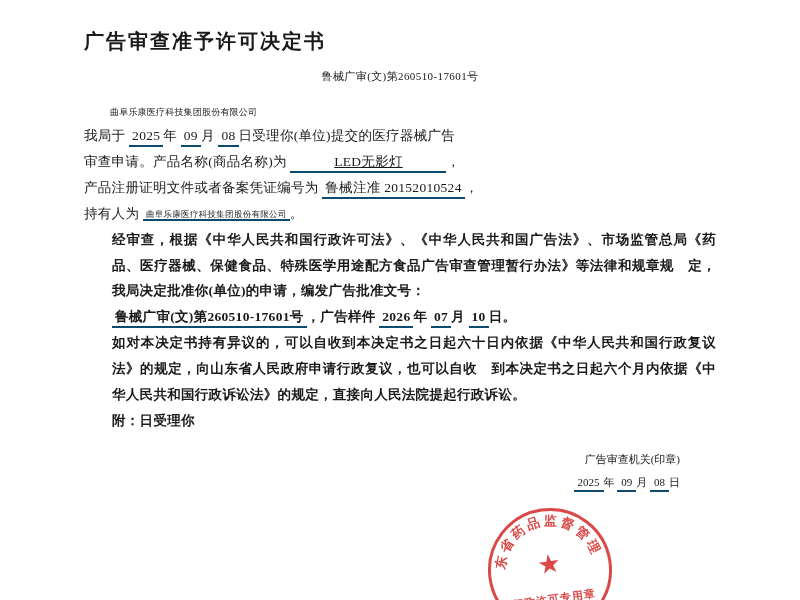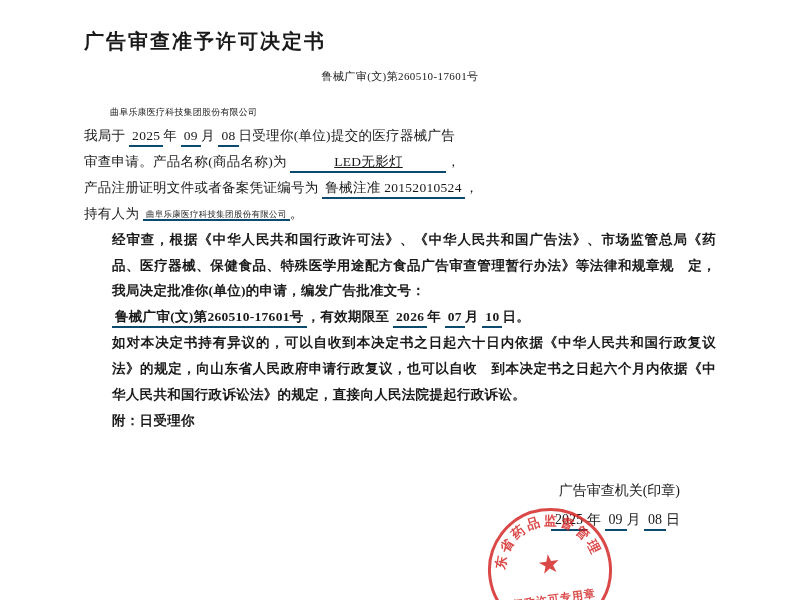--- a/index.html
+++ b/index.html
@@ -69,24 +69,24 @@
     vertical-align: 1px;
   }
   .ul-num {
     font-family: "Liberation Serif", "DejaVu Serif", serif;
   }
   .fill-long {
     min-width: 150px;
     text-decoration: underline;
   }
   .sig-block {
-    margin-top: 42px;
+    margin-top: 14px;
     text-align: right;
     padding-right: 36px;
-    font-size: 14px;
+    font-size: 11px;
     line-height: 2.1;
   }
   .sig-date .ul {
     padding: 0 4px;
   }
   .seal {
     position: absolute;
     left: 488px;
     top: 508px;
     width: 118px;
@@ -143,21 +143,21 @@
       <span>审查申请。产品名称(商品名称)为</span>
       <span class="ul fill-long">LED无影灯</span><span>，</span><br>
       <span>产品注册证明文件或者备案凭证编号为</span>
       <span class="ul">鲁械注准 20152010524</span><span>，</span><br>
       <span>持有人为</span>
       <span class="ul ul-sm">曲阜乐康医疗科技集团股份有限公司</span><span>。</span>
     </div>
 
     <div class="para indent2">
       <span>经审查，根据《中华人民共和国行政许可法》、《中华人民共和国广告法》、市场监管总局《药品、医疗器械、保健食品、特殊医学用途配方食品广告审查管理暂行办法》等法律和规章规　定，我局决定批准你(单位)的申请，编发广告批准文号：</span><br>
-      <span class="ul">鲁械广审(文)第260510-17601号</span><span>，有效期限至</span>
+      <span class="ul">鲁械广审(文)第260510-17601号</span><span>，广告样件</span>
       <span class="ul ul-num">2026</span><span>年</span>
       <span class="ul ul-num">07</span><span>月</span>
       <span class="ul ul-num">10</span><span>日。</span>
     </div>
 
     <div class="para indent2">如对本决定书持有异议的，可以自收到本决定书之日起六十日内依据《中华人民共和国行政复议法》的规定，向山东省人民政府申请行政复议，也可以自收　到本决定书之日起六个月内依据《中华人民共和国行政诉讼法》的规定，直接向人民法院提起行政诉讼。</div>
 
     <div class="para indent2">附：日受理你</div>
 
   </div>

